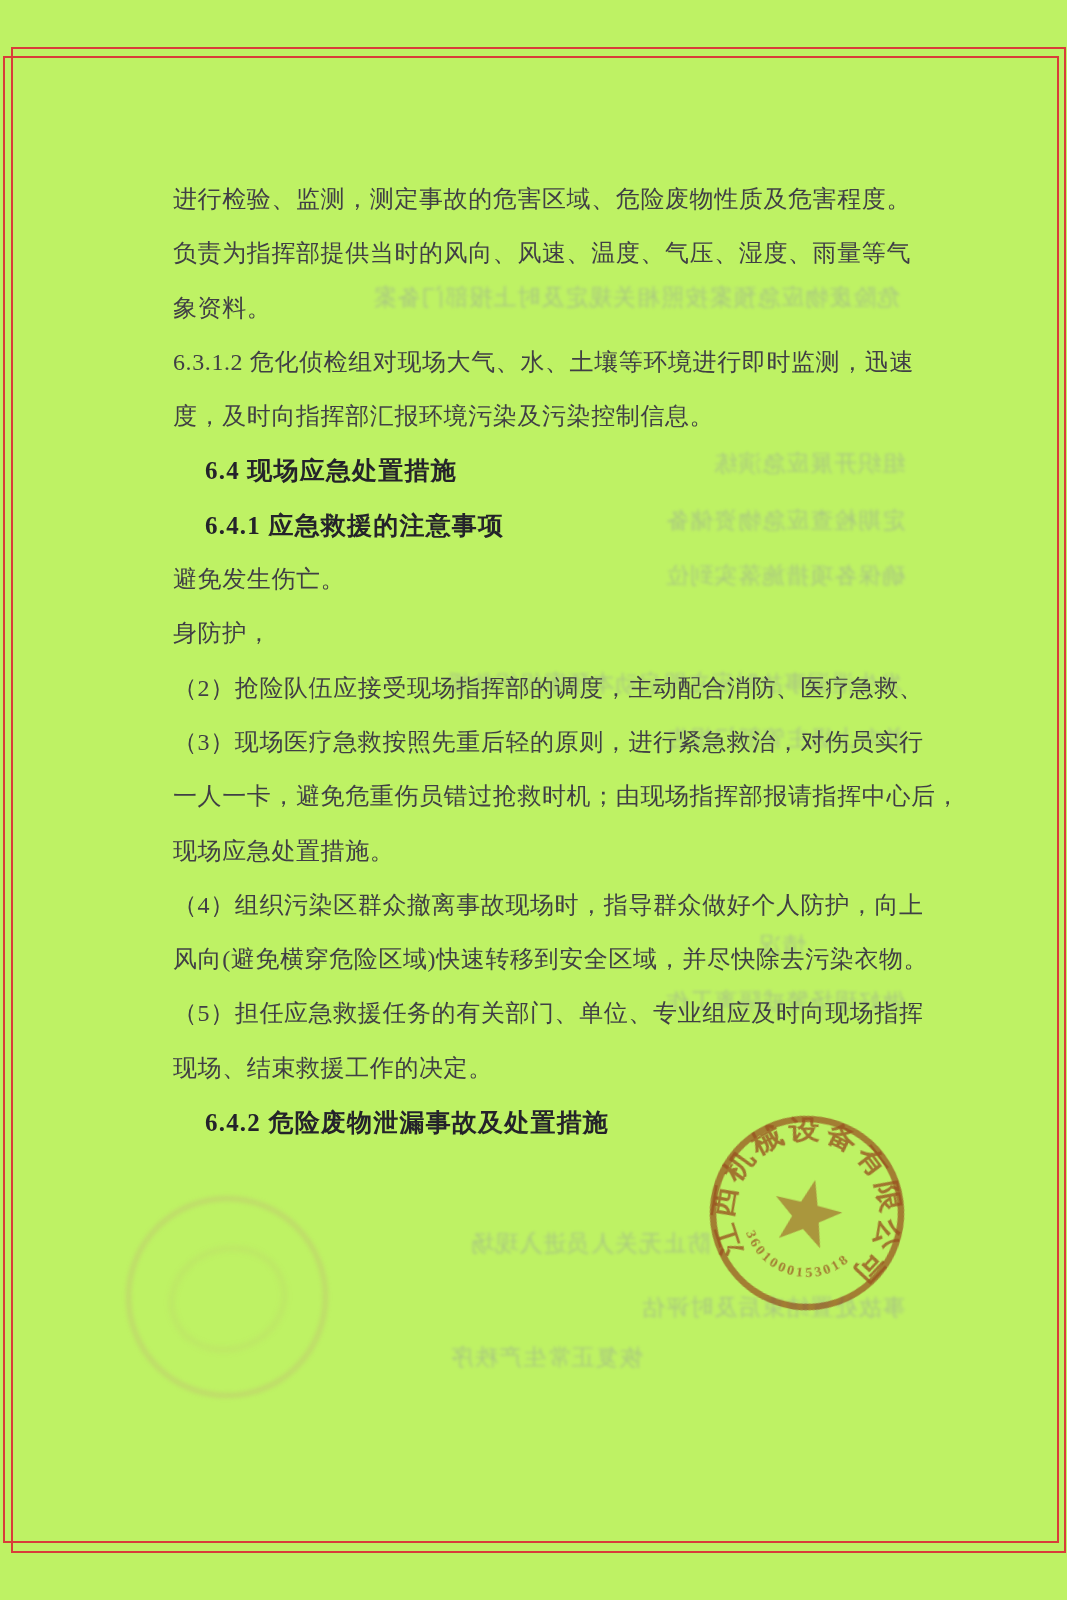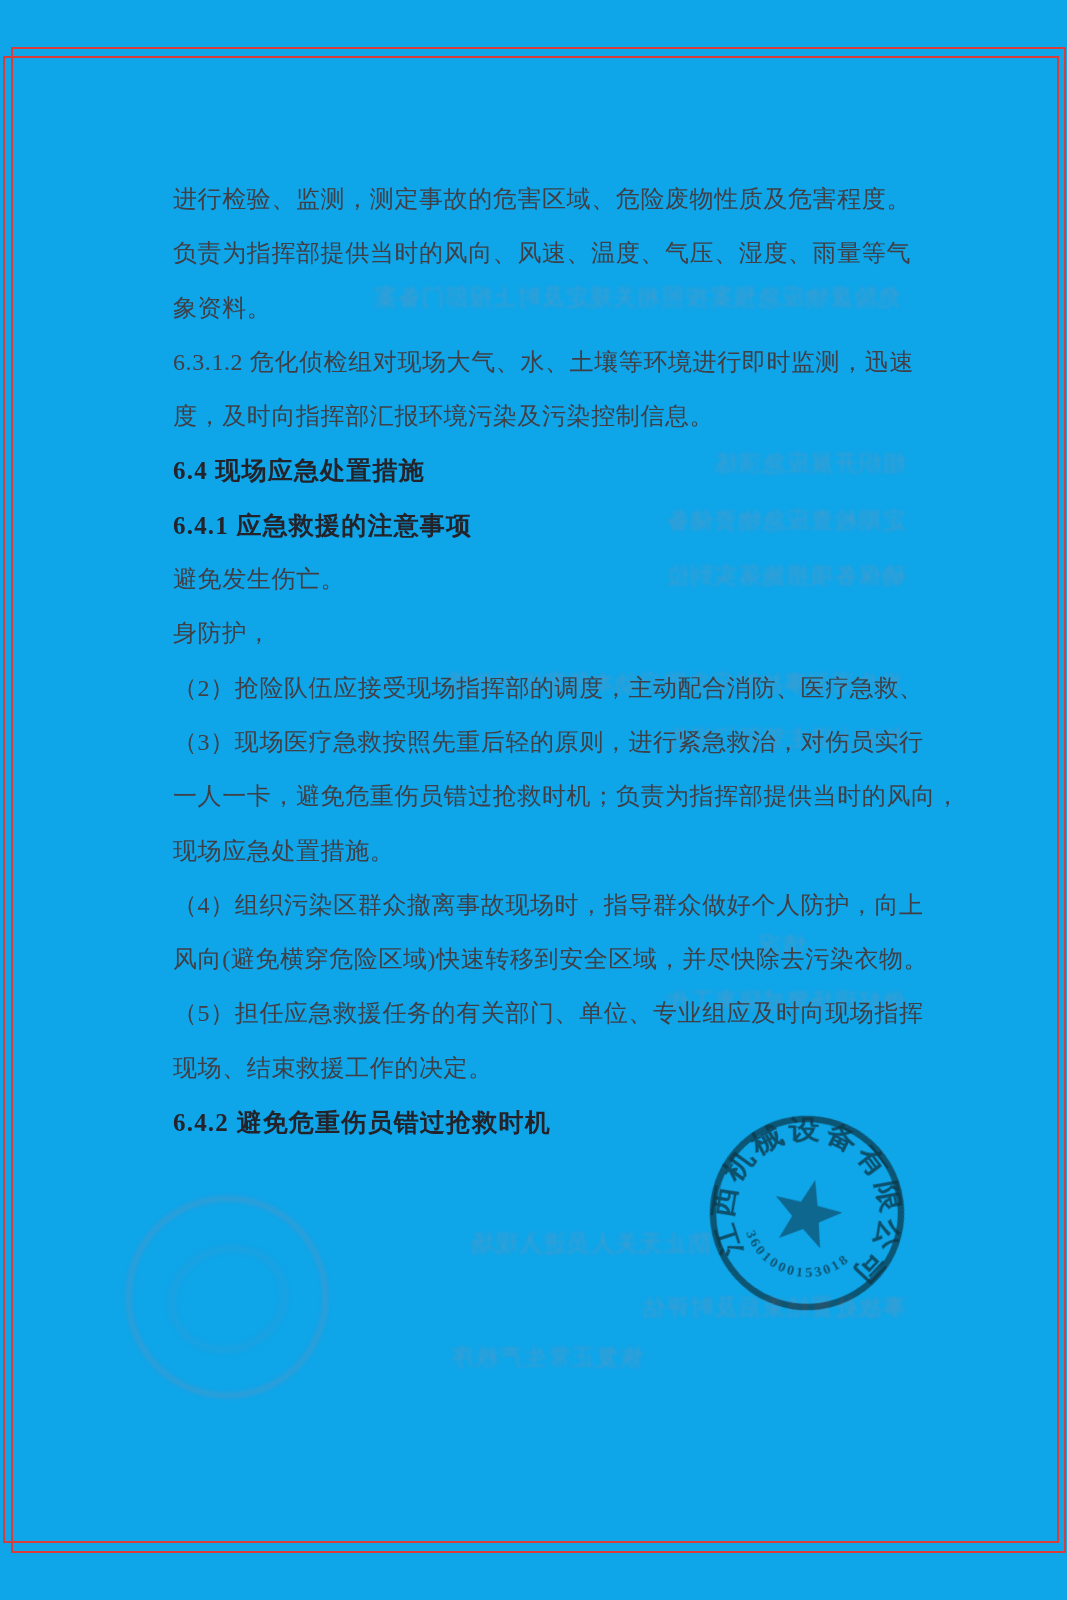--- a/index.html
+++ b/index.html
@@ -1,32 +1,32 @@
 <!DOCTYPE html>
 <html><head>
 <meta charset="utf-8">
 <style>
   html,body { margin:0; padding:0; background:#ffffff; }
   .page {
     position:relative; width:1067px; height:1600px;
-    background:#0ea5e9; overflow:hidden;
+    background:#bef264; overflow:hidden;
     font-family:"Liberation Serif","DejaVu Serif",serif;
   }
   
   .frame { position:absolute; border:2px solid #d93d39; pointer-events:none; }
   .frame-a { left:3px;  top:56px; width:1052px; height:1483px; }
   .frame-b { left:11px; top:47px; width:1051px; height:1502px; }
 
   
   .doc {
     position:absolute; left:173px; top:184px; width:760px;
     color:#403f45; font-size:24px; letter-spacing:0.6px;
   }
   .ln { height:54.3px; line-height:31px; white-space:nowrap; }
-  .heading { font-weight:bold; color:#24232a; font-size:25px; letter-spacing:1.2px; }
+  .heading { font-weight:bold; color:#24232a; font-size:25px; letter-spacing:1.2px;margin-left:32px; }
 
   
   .ghost {
     position:absolute; color:#8d8fa6; font-size:23px; letter-spacing:1px;
     transform:scaleX(-1); filter:blur(1.6px); opacity:0.42;
     white-space:nowrap; overflow:hidden; pointer-events:none;
   }
 
   
   .seal {
@@ -74,27 +74,27 @@
     <div class="ln">负责为指挥部提供当时的风向、风速、温度、气压、湿度、雨量等气</div>
     <div class="ln">象资料。</div>
     <div class="ln">6.3.1.2 危化侦检组对现场大气、水、土壤等环境进行即时监测，迅速</div>
     <div class="ln">度，及时向指挥部汇报环境污染及污染控制信息。</div>
     <div class="ln heading">6.4 现场应急处置措施</div>
     <div class="ln heading">6.4.1 应急救援的注意事项</div>
     <div class="ln">避免发生伤亡。</div>
     <div class="ln">身防护，</div>
     <div class="ln">（2）抢险队伍应接受现场指挥部的调度，主动配合消防、医疗急救、</div>
     <div class="ln">（3）现场医疗急救按照先重后轻的原则，进行紧急救治，对伤员实行</div>
-    <div class="ln">一人一卡，避免危重伤员错过抢救时机；负责为指挥部提供当时的风向，</div>
+    <div class="ln">一人一卡，避免危重伤员错过抢救时机；由现场指挥部报请指挥中心后，</div>
     <div class="ln">现场应急处置措施。</div>
     <div class="ln">（4）组织污染区群众撤离事故现场时，指导群众做好个人防护，向上</div>
     <div class="ln">风向(避免横穿危险区域)快速转移到安全区域，并尽快除去污染衣物。</div>
     <div class="ln">（5）担任应急救援任务的有关部门、单位、专业组应及时向现场指挥</div>
     <div class="ln">现场、结束救援工作的决定。</div>
-    <div class="ln heading">6.4.2 避免危重伤员错过抢救时机</div>
+    <div class="ln heading">6.4.2 危险废物泄漏事故及处置措施</div>
   </div>
 
   <div class="seal">
     <svg viewBox="0 0 220 220" xmlns="http://www.w3.org/2000/svg">
       <defs>
         <path id="sealArcName" d="M 57.7,162.3 A 74,74 0 1 1 162.3,162.3" fill="none"></path>
         <path id="sealArcSerial" d="M 54.6,142 A 64,64 0 0 0 165.4,142" fill="none"></path>
       </defs>
       <circle cx="110" cy="110" r="94" fill="none" stroke="#c8463f" stroke-opacity="0.72" stroke-width="6.5"></circle>
       <polygon points="110,76 118.5,100.4 144.2,100.9 123.7,116.5 131.2,141.1 110,126.4 88.8,141.1 96.3,116.5 75.8,100.9 101.5,100.4" fill="#cc4a44" fill-opacity="0.58"></polygon>

